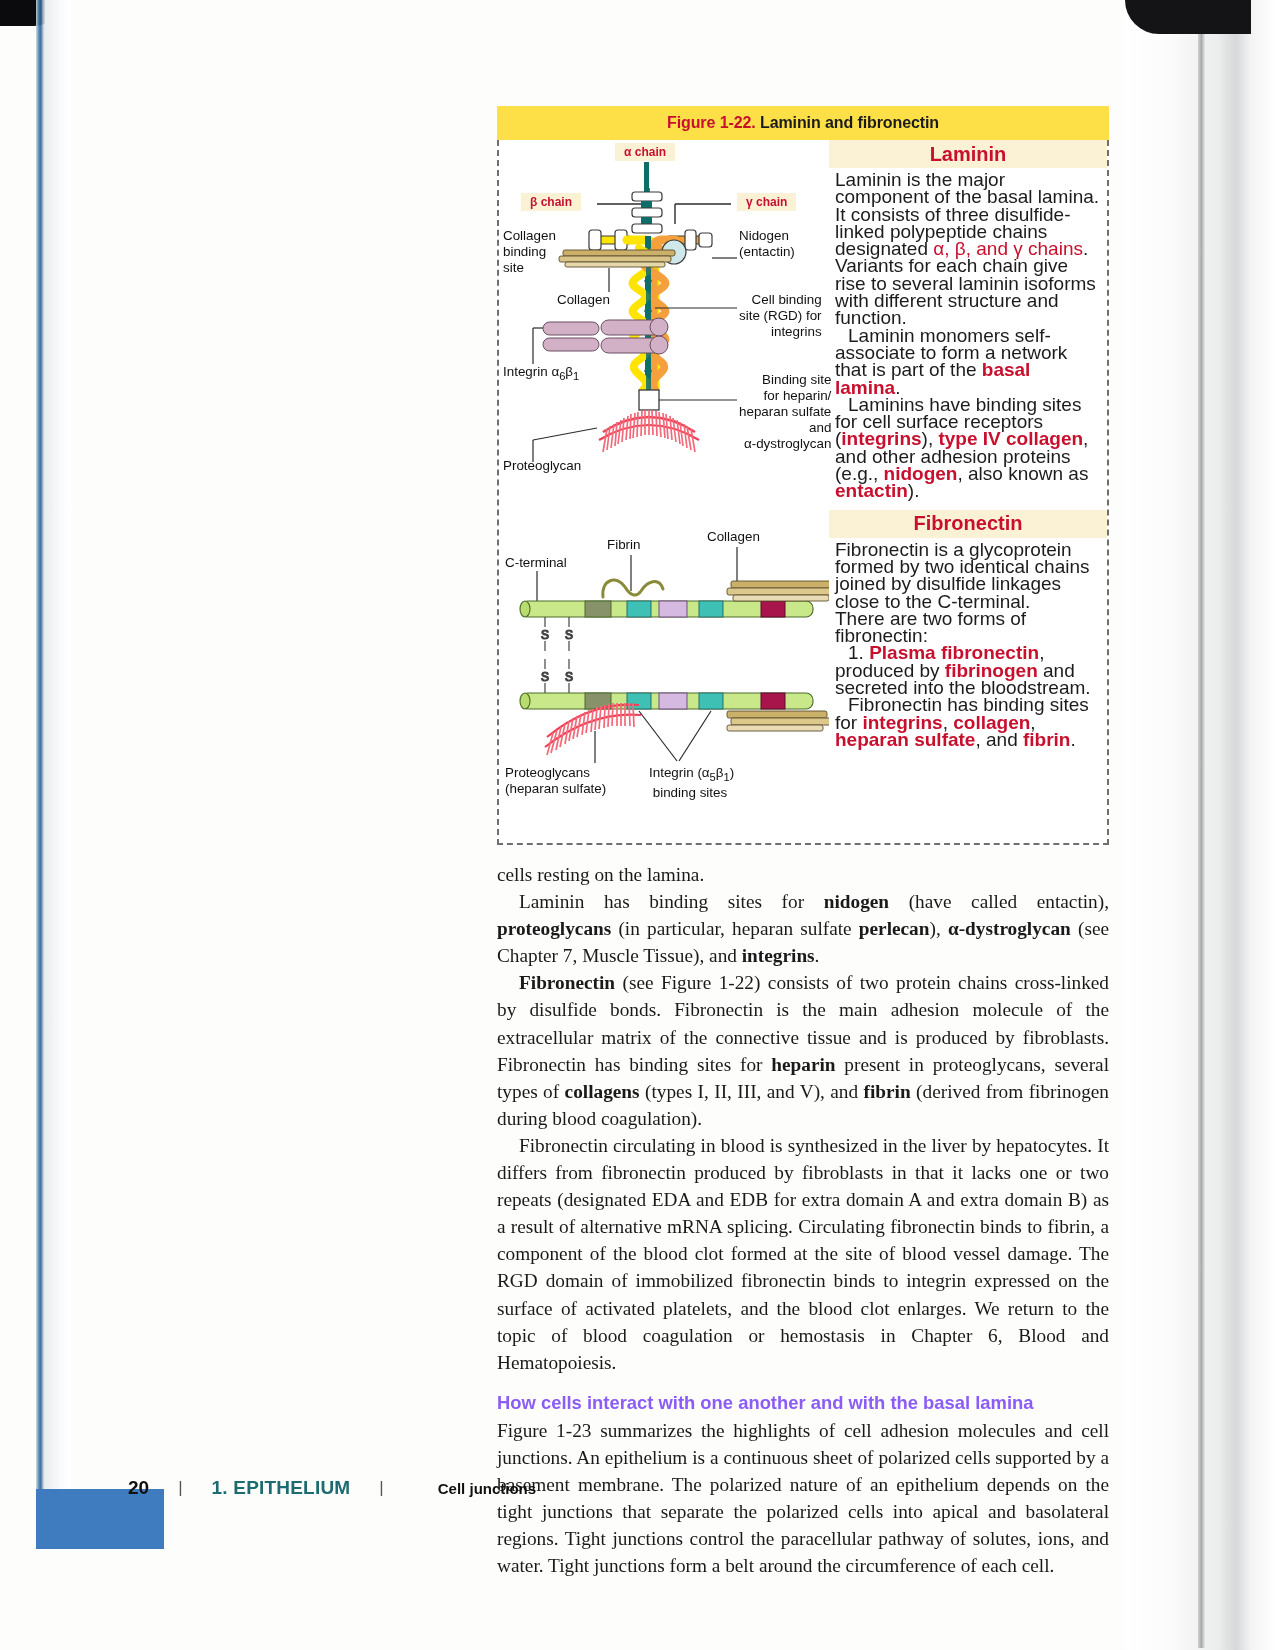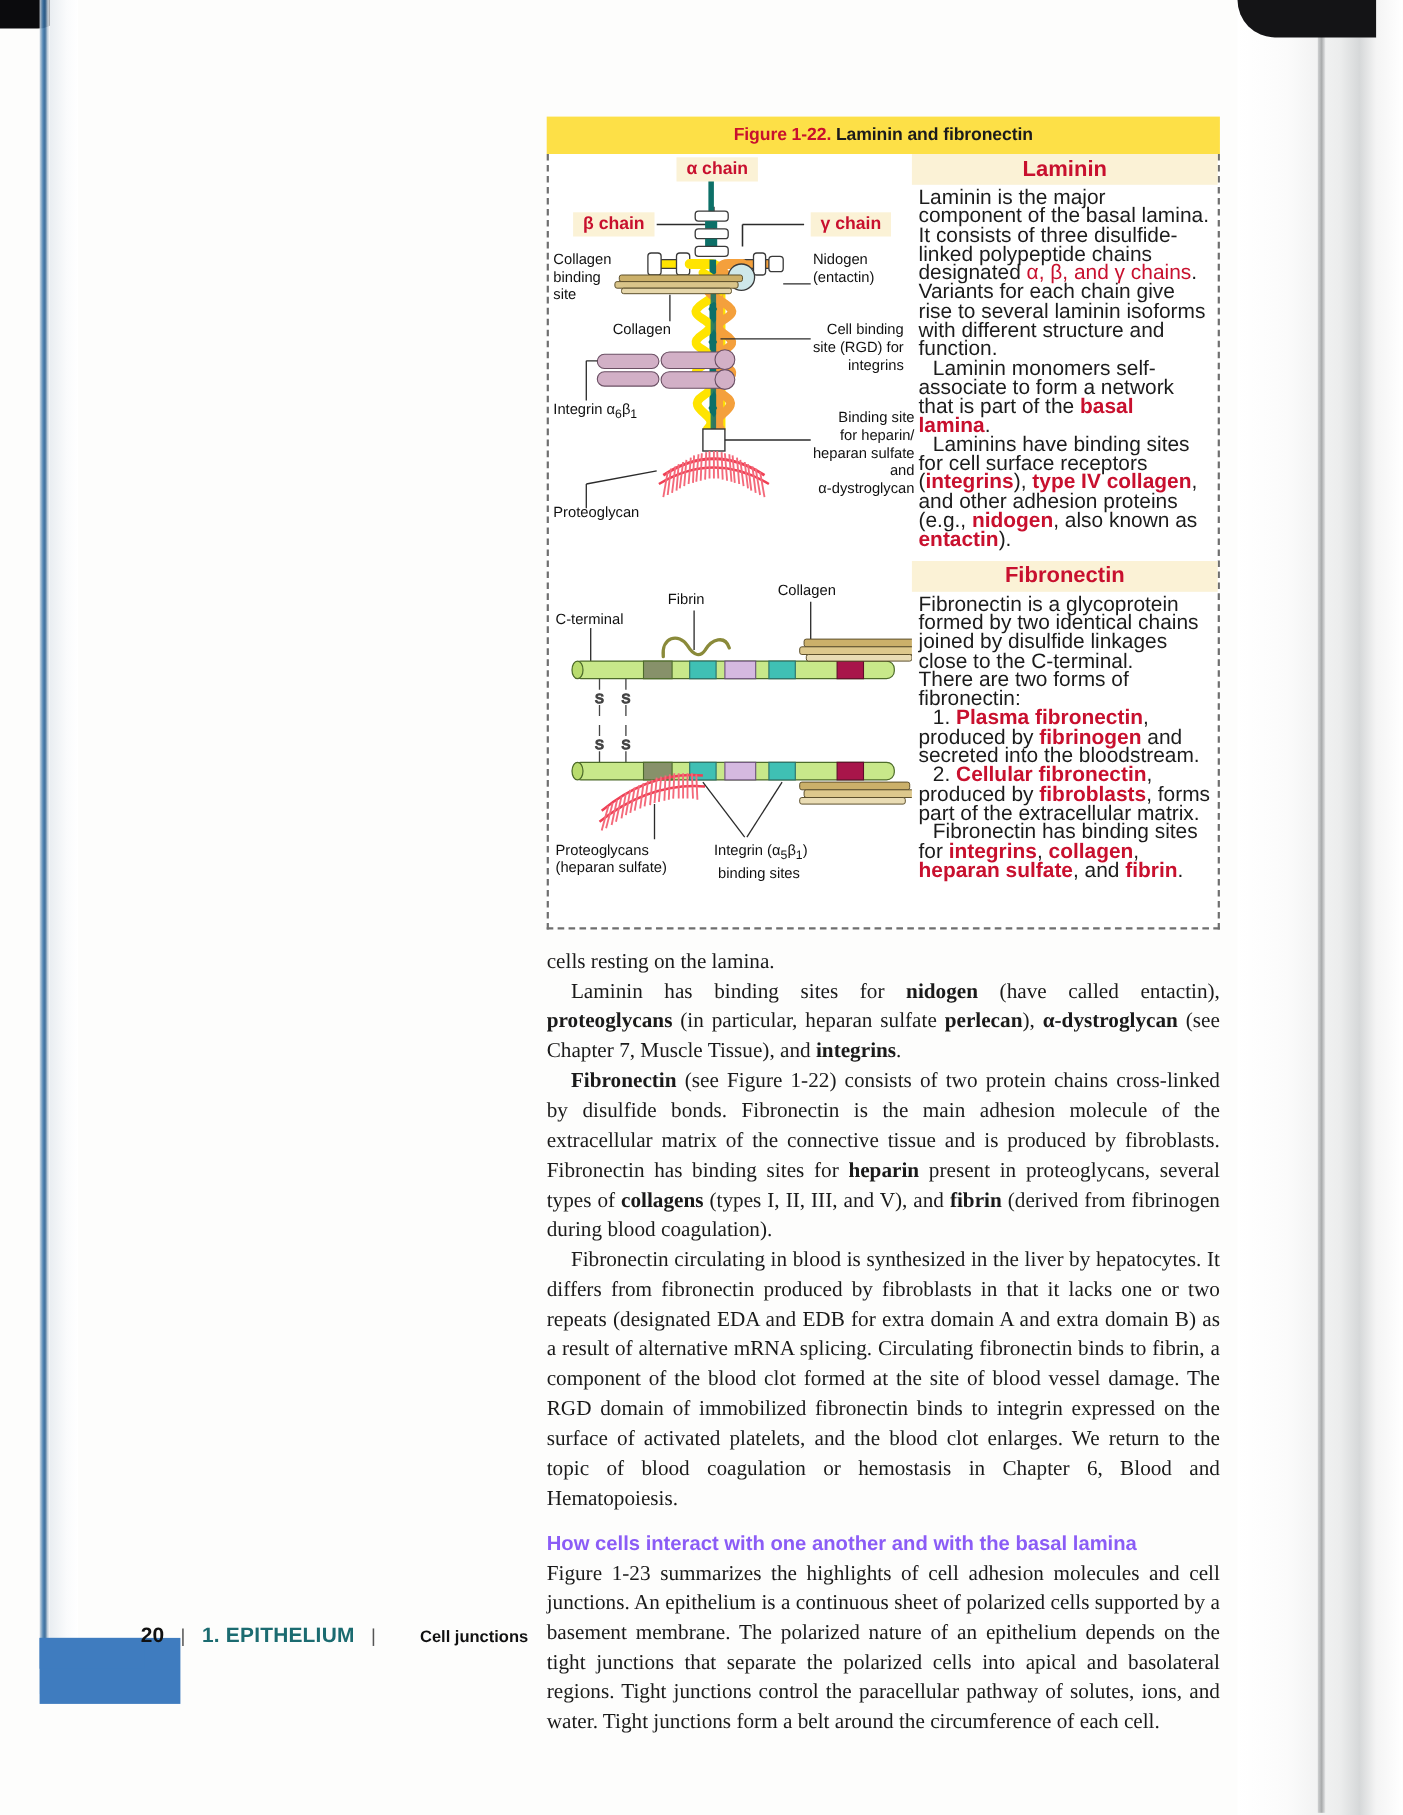--- a/index.html
+++ b/index.html
@@ -47,39 +47,39 @@
     line-height:17.3px;color:#1c1c1c;padding:3px 6px 2px 6px;text-align:left;}
   .panel-body p{margin:0;}
   .panel-body p.ind{text-indent:13px;}
   .rd{color:#c8102e;font-weight:bold;}
   .rdn{color:#c8102e;font-weight:normal;}
 
   
   .lbl{position:absolute;font-family:"Liberation Sans",sans-serif;
     font-size:13.4px;color:#111;line-height:16px;white-space:pre;}
   .lbl-chip{position:absolute;font-family:"Liberation Sans",sans-serif;
-    font-size:16px;font-weight:bold;color:#c8102e;background:#fbf2d6;
+    font-size:12px;font-weight:bold;color:#c8102e;background:#fbf2d6;
     padding:2px 9px;white-space:nowrap;}
 
   
   .col{position:absolute;left:497px;top:861px;width:612px;
     font-size:19.3px;line-height:27.1px;color:#1a1a1a;text-align:justify;}
   .col p{margin:0;}
   .col p.ind{text-indent:22px;}
   .col b{font-weight:bold;}
   .sec-head{font-family:"Liberation Sans",sans-serif;font-size:18.4px;
     font-weight:bold;color:#8b5cf6;margin:15px 0 2px 0;line-height:24px;}
 
   
   .foot-tab{position:absolute;left:36px;top:1489px;width:128px;height:60px;
     background:#3f7cbf;}
   .foot-tab2{position:absolute;left:36px;top:1489px;width:95px;height:28px;
     background:#3f7cbf;}
   .footer{position:absolute;left:128px;top:1472px;height:32px;
-    display:flex;align-items:center;gap:4px;
+    display:flex;align-items:center;gap:18px;
     font-family:"Liberation Sans",sans-serif;}
   .pg-num{font-size:19px;font-weight:bold;color:#111;}
   .pipe{color:#555;font-size:17px;margin:0 11px;}
   .chap{font-size:19px;font-weight:bold;color:#1b6b70;letter-spacing:.2px;}
   .sect{font-size:15px;font-weight:bold;color:#111;margin-left:25px;}
 </style>
 </head>
 <body>
 
 <div class="page">
@@ -336,21 +336,20 @@
           <p><span>Laminin is the major component of the basal lamina. It consists of three disulfide-linked polypeptide chains designated </span><span class="rdn">α, β, and γ chains</span><span>. Variants for each chain give rise to several laminin isoforms with different structure and function.</span></p>
           <p class="ind"><span>Laminin monomers self-associate to form a network that is part of the </span><span class="rd">basal lamina</span><span>.</span></p>
           <p class="ind"><span>Laminins have binding sites for cell surface receptors (</span><span class="rd">integrins</span><span>), </span><span class="rd">type IV collagen</span><span>, and other adhesion proteins (e.g., </span><span class="rd">nidogen</span><span>, also known as </span><span class="rd">entactin</span><span>).</span></p>
         </div>
 
         <div class="panel-head" style="margin-top:8px;">Fibronectin</div>
         <div class="panel-body">
           <p><span>Fibronectin is a glycoprotein formed by two identical chains joined by disulfide linkages close to the C-terminal.</span></p>
           <p><span>There are two forms of fibronectin:</span></p>
           <p class="ind"><span>1. </span><span class="rd">Plasma fibronectin</span><span>, produced by </span><span class="rd">fibrinogen</span><span> and secreted into the bloodstream.</span></p>
-          <p class="ind"><span>2. </span><span class="rd">Cellular fibronectin</span><span>, produced by </span><span class="rd">fibroblasts</span><span>, forms part of the extracellular matrix.</span></p>
           <p class="ind"><span>Fibronectin has binding sites for </span><span class="rd">integrins</span><span>, </span><span class="rd">collagen</span><span>, </span><span class="rd">heparan sulfate</span><span>, and </span><span class="rd">fibrin</span><span>.</span></p>
         </div>
       </div>
     </div>
   </div>
 
   <div class="col">
 
     <p><span>cells resting on the lamina.</span></p>
 

